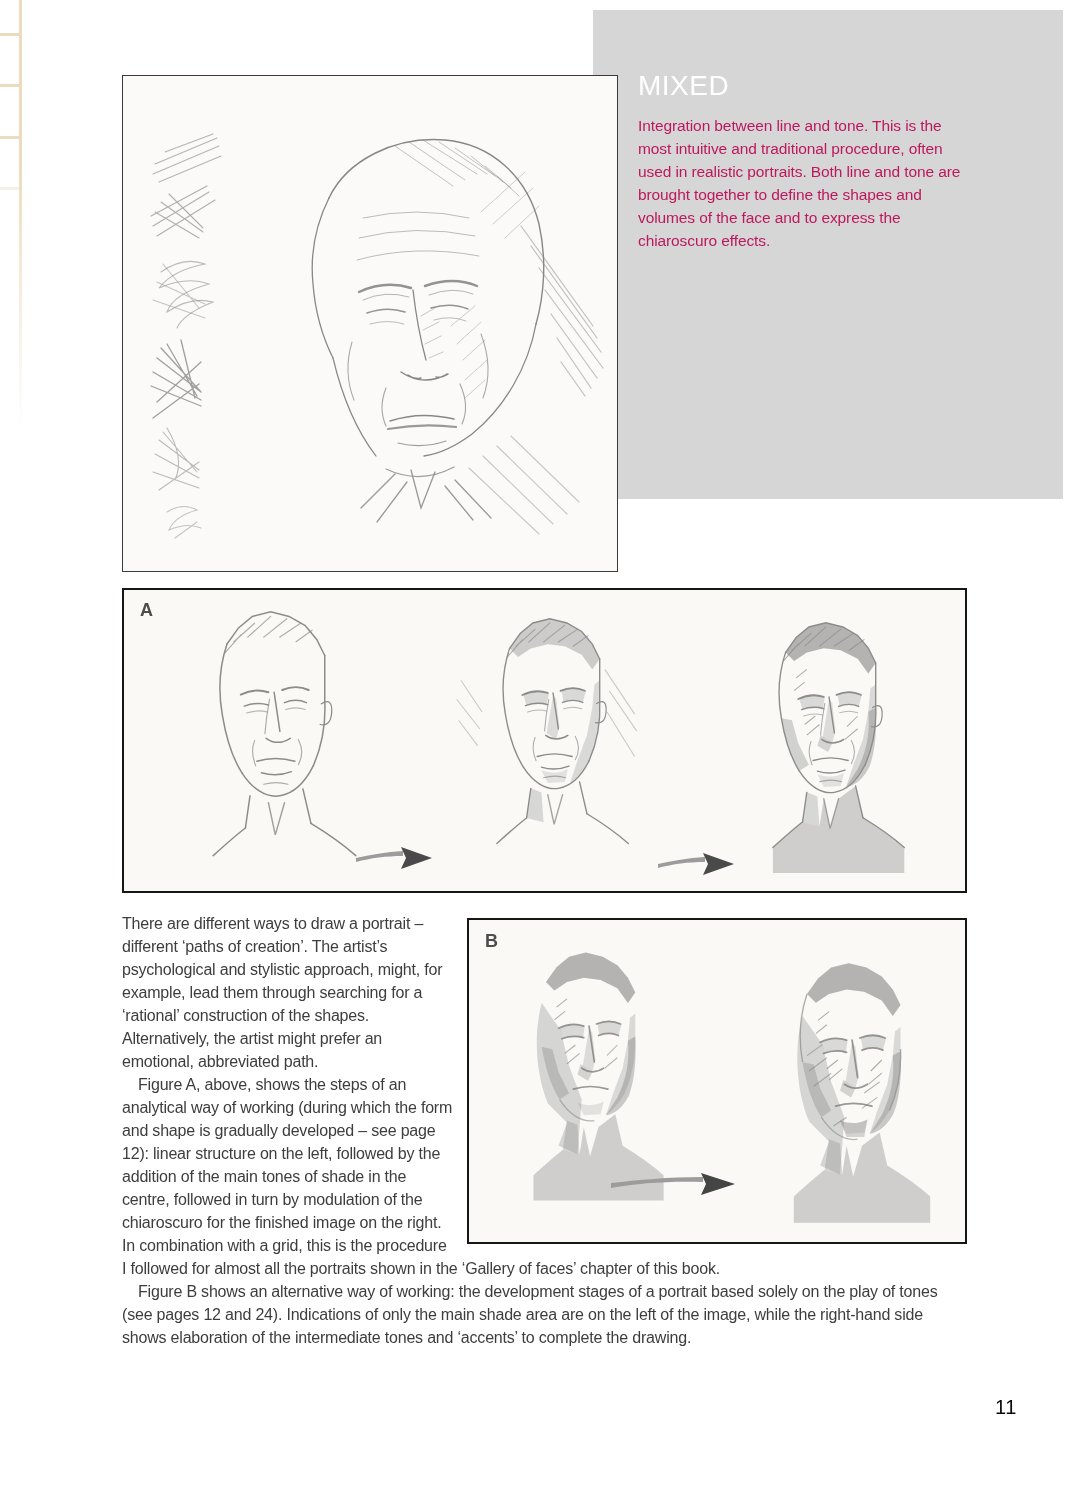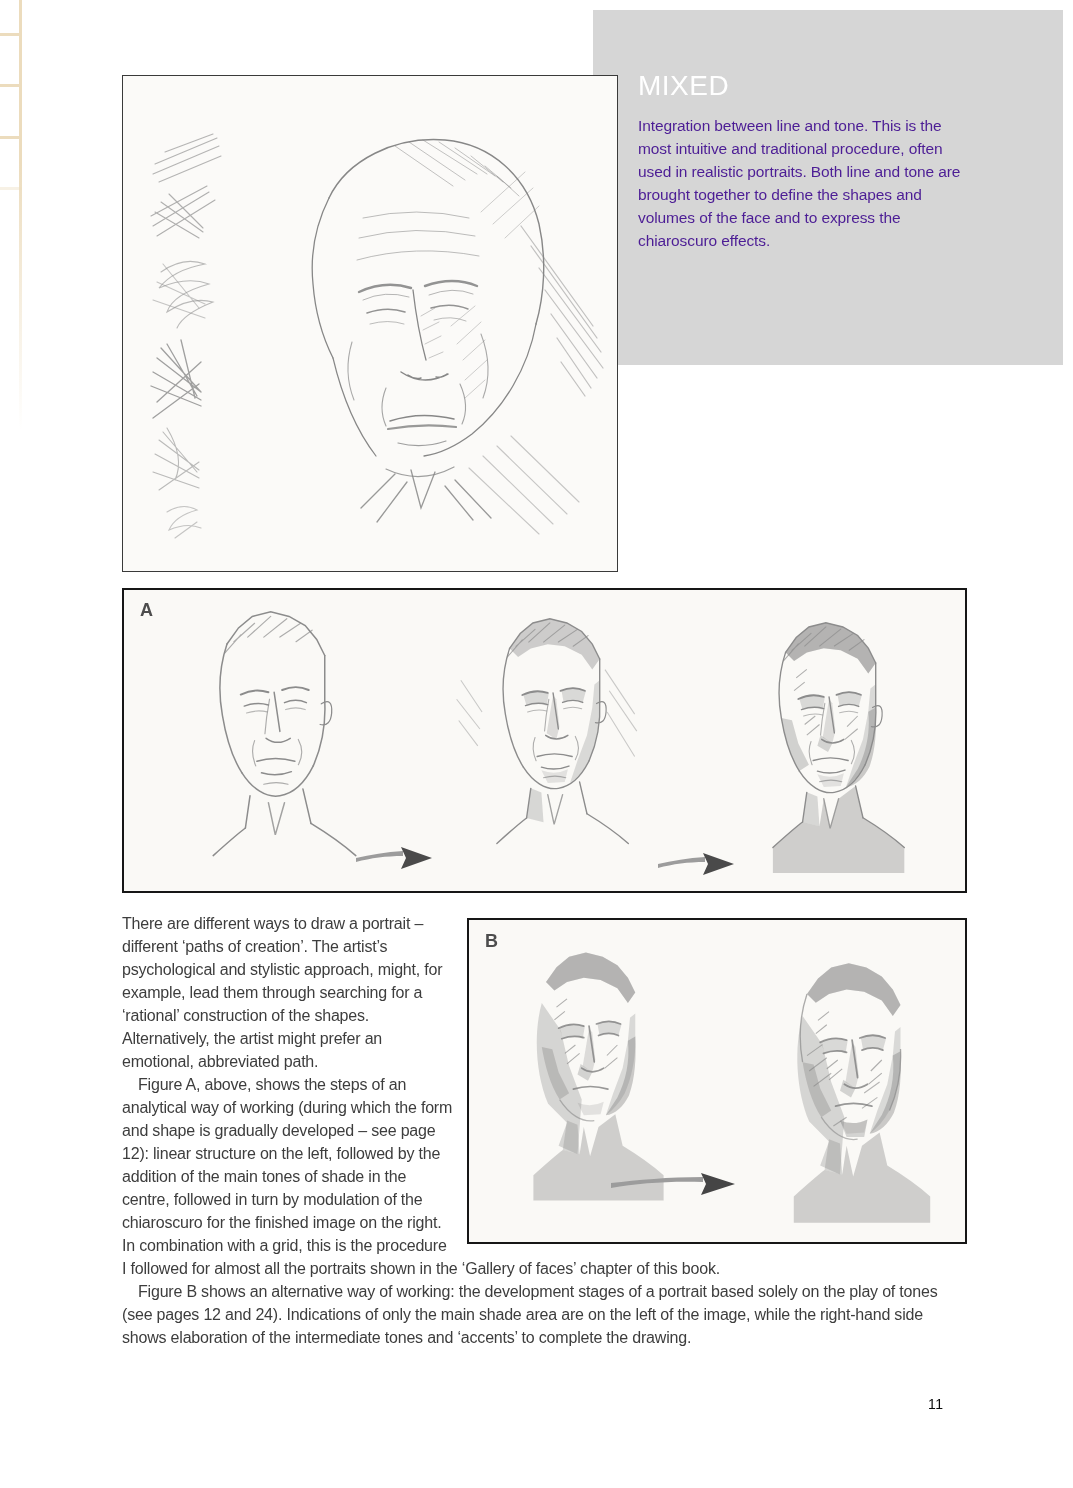--- a/index.html
+++ b/index.html
@@ -20,29 +20,29 @@
   }
 
   
   .top-drawing {
     position:absolute; left:122px; top:75px; width:496px; height:497px;
     background:#fbfaf8; border:1px solid #3a3a3a; z-index:3;
   }
 
   
   .sidebar {
-    position:absolute; left:593px; top:10px; width:470px; height:355px;
+    position:absolute; left:593px; top:10px; width:470px; height:489px;
     background:#d6d6d6; z-index:1; padding:60px 40px 0 45px;
   }
   .sidebar h1 {
     font-size:28px; font-weight:400; color:#ffffff; letter-spacing:.5px;
     margin-bottom:12px; line-height:1.15;
   }
   .sidebar p {
-    width:335px; font-size:15.5px; line-height:23px; color:#4c1d95;
+    width:335px; font-size:15.5px; line-height:23px; color:#be185d;
     letter-spacing:-.1px;
   }
 
   
   .figure-a {
     position:absolute; left:122px; top:588px; width:845px; height:305px;
     background:#faf9f6; border:2px solid #161616;
   }
   .fig-label {
     position:absolute; left:16px; top:10px; font-size:18px; font-weight:bold;
@@ -55,22 +55,22 @@
     font-size:16px; line-height:23px; color:#3d3d3d; letter-spacing:-.2px;
   }
   .text-flow p { margin:0; }
   .text-flow p.indent { text-indent:16px; }
   .figure-b {
     float:right; width:500px; height:326px; margin:6px 0 10px 12px;
     background:#faf9f6; border:2px solid #161616; position:relative;
   }
 
   .page-number {
-    position:absolute; left:928px; top:1396px;
-    font-size:14px; color:#0a0a0a; letter-spacing:.5px;
+    position:absolute; left:995px; top:1396px;
+    font-size:20px; color:#0a0a0a; letter-spacing:.5px;
   }
 
   svg.sketch { display:block; }
 </style>
 </head>
 <body>
 
 <svg width="0" height="0" style="position:absolute" aria-hidden="true">
 <defs>
   <g id="sk-face-lines" fill="none" stroke="#8c8c8c" stroke-width="1.3" stroke-linecap="round">

